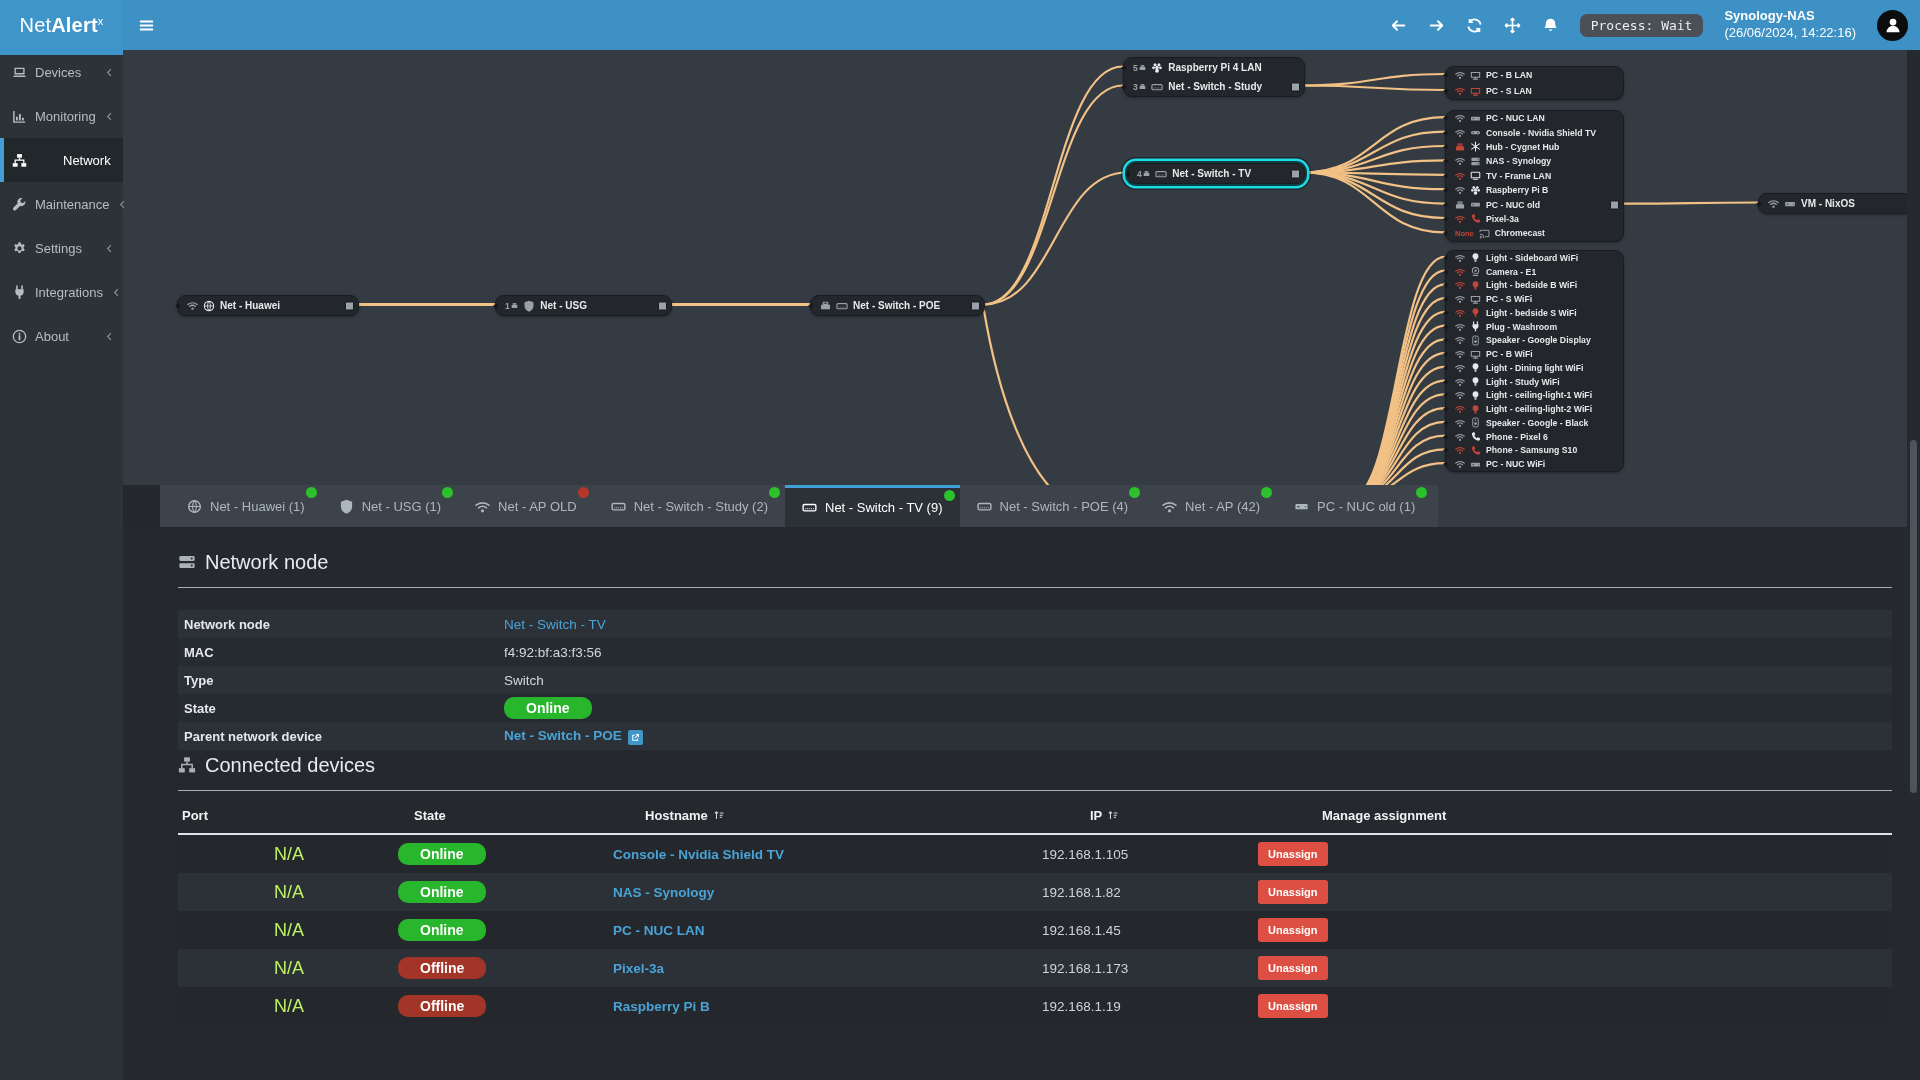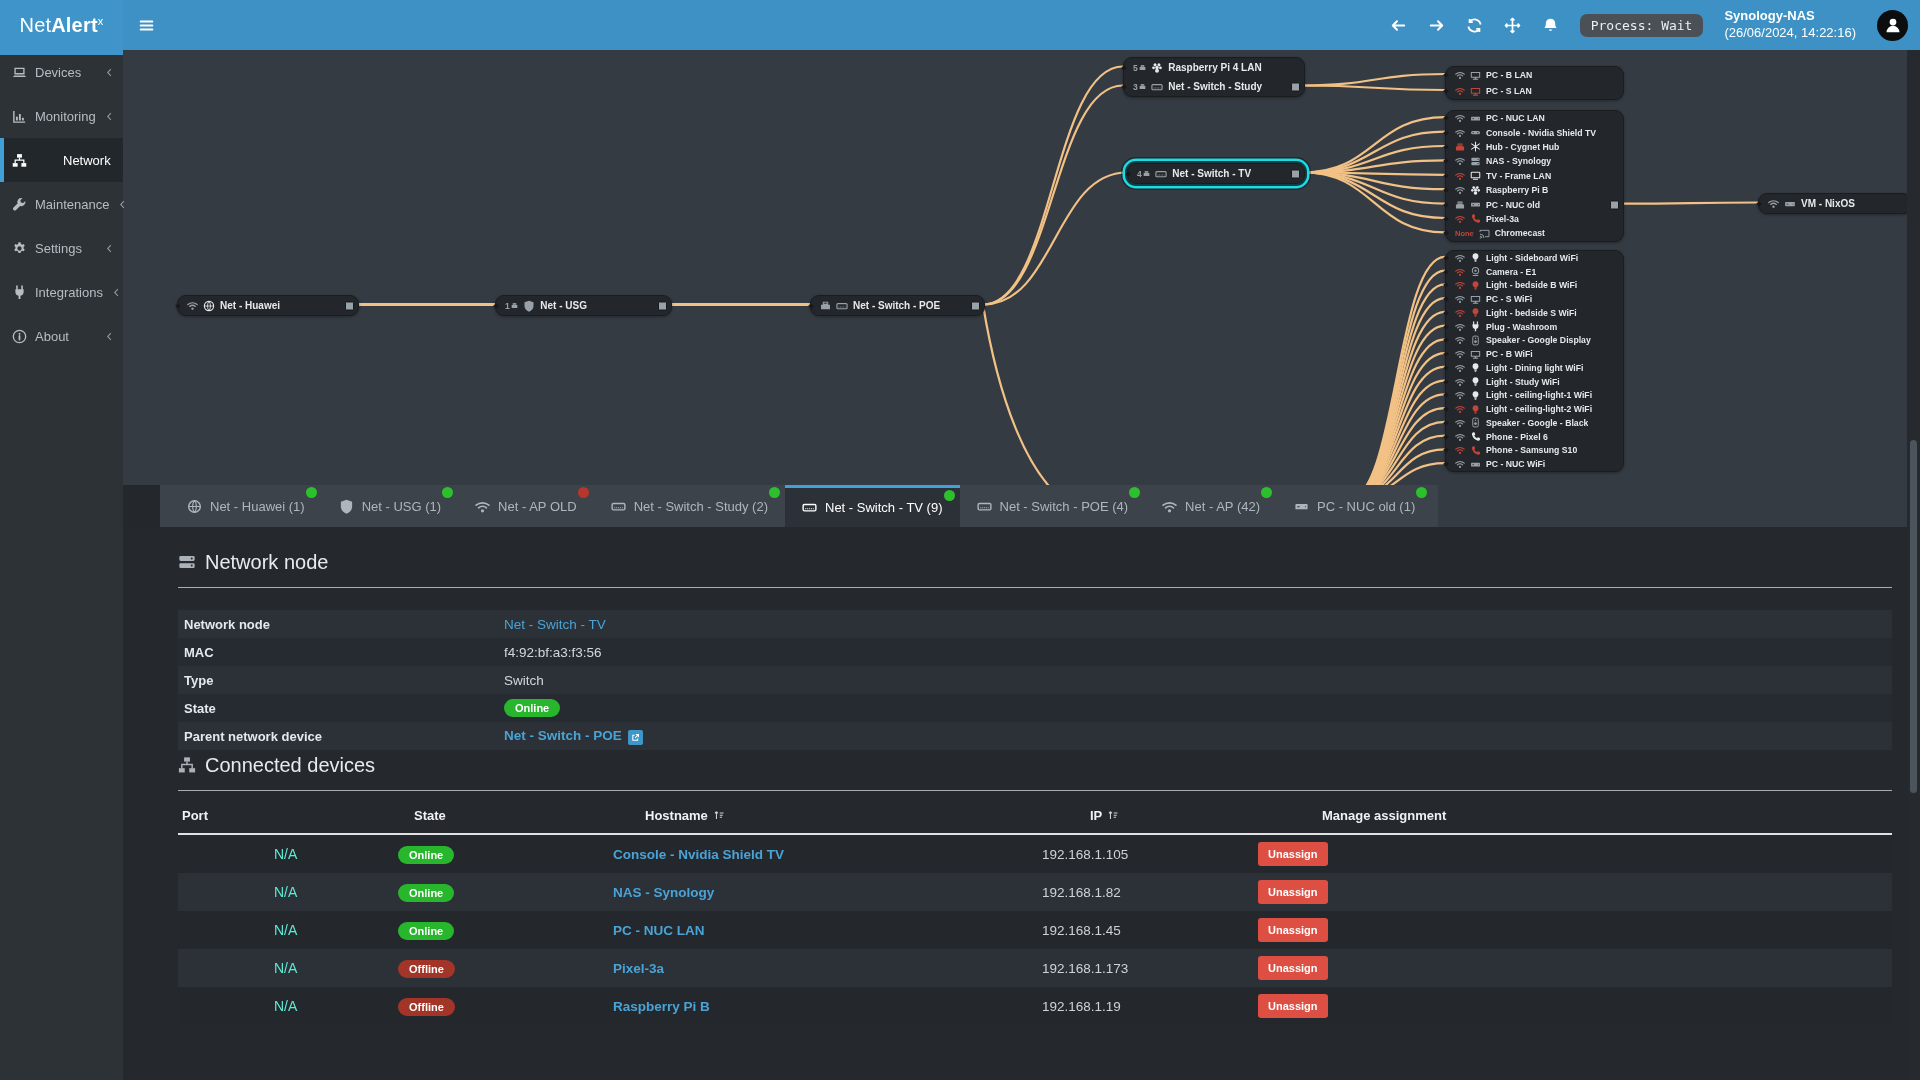--- a/index.html
+++ b/index.html
@@ -66,30 +66,30 @@
   .sect-hr{border:none;border-top:1px solid #c9ced3;opacity:.8;margin:10px 0 22px;}
   .sect2{}
   .drow{display:grid;grid-template-columns:320px 1fr;align-items:center;height:28px;padding-left:6px;}
   .drow:nth-child(odd){background:#2b3137}
   .drow:nth-child(even){background:#262b31}
   .dlabel{font-size:13px;font-weight:700;color:#e6e9ec}
   .dvalue{font-size:13.5px;color:#d3d7da}
   .lnk{color:#4aa3d6;text-decoration:none;cursor:pointer}
   .extbox{display:inline-flex;align-items:center;justify-content:center;width:15px;height:15px;background:#3f96c9;border-radius:2px;margin-left:6px;vertical-align:-2px;cursor:pointer}
   .extbox .ic{width:9px;height:9px}
-  .badge{display:inline-block;padding:3px 11px;border-radius:10px;font-size:11px;font-weight:700;color:#fff;}
+  .badge{display:inline-block;padding:3px 22px;border-radius:10px;font-size:14px;font-weight:700;color:#fff;}
   .badge.online{background:#28b62c}
   .badge.offline{background:#a23527}
   .thead{display:grid;grid-template-columns:216px 215px 429px 216px 1fr;align-items:center;height:36px;padding-left:4px;border-bottom:2px solid #dfe3e6;color:#f0f2f4;font-size:13px;font-weight:700;gap:16px;}
   .thcell{display:flex;align-items:center;gap:5px}
   .thcell .ic{width:12px;height:12px;color:#cfd4d8}
   .trow2{display:grid;grid-template-columns:216px 215px 429px 216px 1fr;align-items:center;height:38px;padding-left:4px;}
   .trow2:nth-child(odd){background:#24282d}
   .trow2:nth-child(even){background:#2b3137}
-  .portcell{padding-left:92px;color:#5eead4;font-size:14px}
+  .portcell{padding-left:92px;color:#bef264;font-size:18px}
   .hostcell{font-weight:700;font-size:13.5px}
   .ipcell{color:#ced3d7;font-size:13.5px}
   .unassign{background:#dd4f43;color:#fff;border:none;border-radius:3px;padding:6px 10px;font-size:11px;font-weight:700;font-family:"Liberation Sans",sans-serif;cursor:pointer;}
 
   
   .scrolltrack{position:absolute;right:0;top:50px;width:13px;height:1030px;background:#26292d;z-index:20;}
   .scrollthumb{position:absolute;left:3px;top:390px;width:7px;height:353px;background:#4c545c;border-radius:4px;cursor:grab;}
 </style>
 </head>
 <body>

